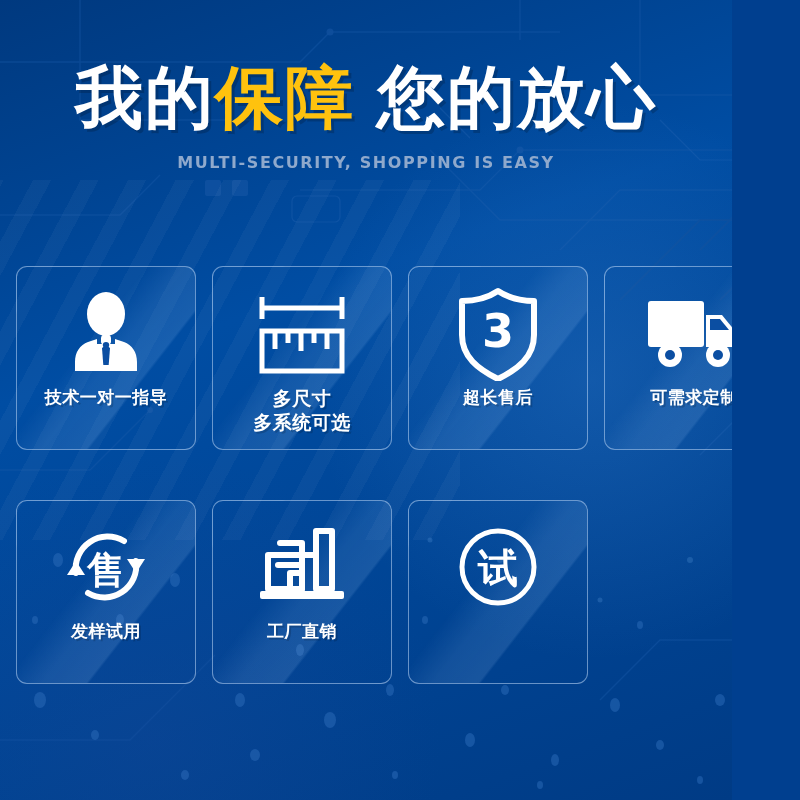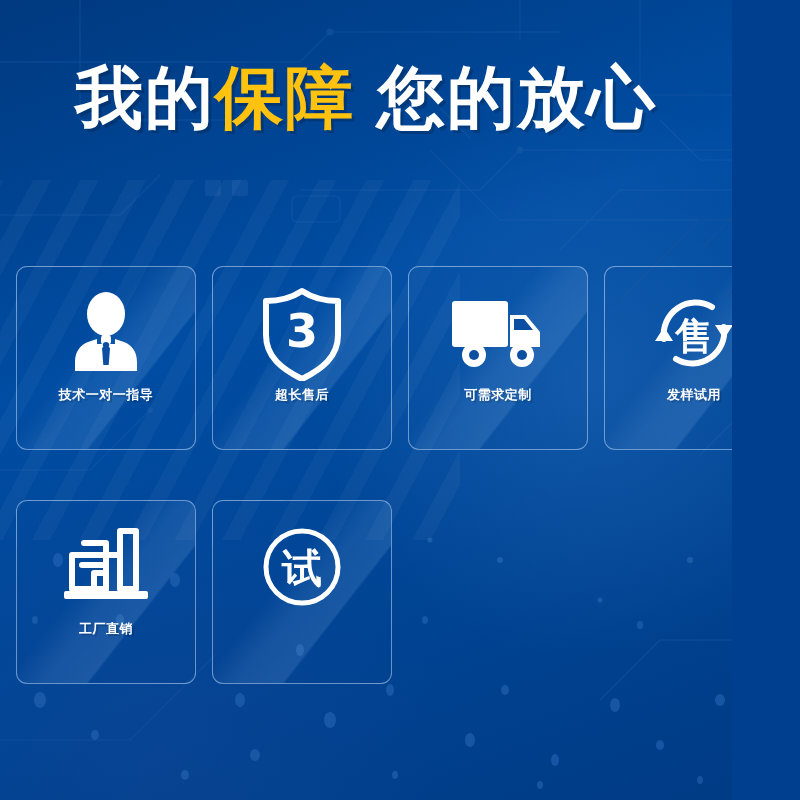--- a/index.html
+++ b/index.html
@@ -149,21 +149,21 @@
     display: flex;
     align-items: center;
     justify-content: center;
     margin-top: 12px;
   }
   .card-icon svg { display: block; }
 
   .card-label {
     text-align: center;
     color: #ffffff;
-    font-size: 13px;
+    font-size: 17px;
     font-weight: bold;
     letter-spacing: .5px;
     line-height: 1.24;
     text-shadow: 2px 2px 0 rgba(0,0,0,.16);
     padding: 0 4px;
   }
   .card-label.two-line { font-size: 19px; }
   .card-label .l2 { display: block; }
 </style>
 </head>
@@ -246,20 +246,21 @@
         <circle cx="600" cy="600" r="2.5"></circle>
         <circle cx="690" cy="560" r="3"></circle>
         <circle cx="760" cy="600" r="2.5"></circle>
         <circle cx="430" cy="540" r="2.5"></circle>
       </g>
     </svg>
   </div>
 
   <div class="header">
     <h1 class="title"><span>我的</span><span class="hl">保障</span><span class="gap"></span><span>您的放心</span></h1>
+    <p class="subtitle">MULTI-SECURITY, SHOPPING IS EASY</p>
   </div>
 
   <div class="grid">
 
     <div class="card">
       <div class="card-icon">
         <svg width="86" height="86" viewBox="0 0 86 86" xmlns="http://www.w3.org/2000/svg">
           <g fill="#ffffff">
             <ellipse cx="43" cy="24" rx="19" ry="22"></ellipse>
             <path d="M43 44 c-3 0 -5 2 -5 4 v4 c0 2 2 3 5 3 s5 -1 5 -3 v-4 c0 -2 -2 -4 -5 -4 z"></path>
@@ -270,20 +271,45 @@
             <ellipse cx="43" cy="55" rx="3.2" ry="3"></ellipse>
           </g>
         </svg>
       </div>
       <div class="card-label">
         <span>技术一对一指导</span>
       </div>
     </div>
 
 
+    <div class="card">
+      <div class="card-icon">
+        <svg width="96" height="88" viewBox="0 0 96 88" xmlns="http://www.w3.org/2000/svg">
+          <g stroke="#ffffff" stroke-width="5" fill="none" stroke-linecap="butt">
+
+            <path d="M8 8 V 30"></path>
+            <path d="M88 8 V 30"></path>
+            <path d="M8 19 H 88"></path>
+
+            <rect x="8" y="42" width="80" height="40"></rect>
+          </g>
+          <g stroke="#ffffff" stroke-width="5" stroke-linecap="butt">
+            <path d="M21 42 V 60"></path>
+            <path d="M34 42 V 54"></path>
+            <path d="M47 42 V 62"></path>
+            <path d="M60 42 V 54"></path>
+            <path d="M73 42 V 60"></path>
+          </g>
+        </svg>
+      </div>
+      <div class="card-label two-line">
+        <span>多尺寸</span>
+        <span class="l2">多系统可选</span>
+      </div>
+    </div>
 
     <div class="card">
       <div class="card-icon">
         <svg width="92" height="96" viewBox="0 0 92 96" xmlns="http://www.w3.org/2000/svg">
           <path d="M46 6 C 34 14 20 16 10 16 v34 c0 22 16 34 36 44 c20 -10 36 -22 36 -44 V16 c-10 0 -24 -2 -36 -10 z" fill="none" stroke="#ffffff" stroke-width="6" stroke-linejoin="round"></path>
           <text x="46" y="62" font-family="'DejaVu Sans','Liberation Sans',sans-serif" font-size="46" font-weight="bold" fill="#ffffff" text-anchor="middle">3</text>
         </svg>
       </div>
       <div class="card-label">
         <span>超长售后</span>

